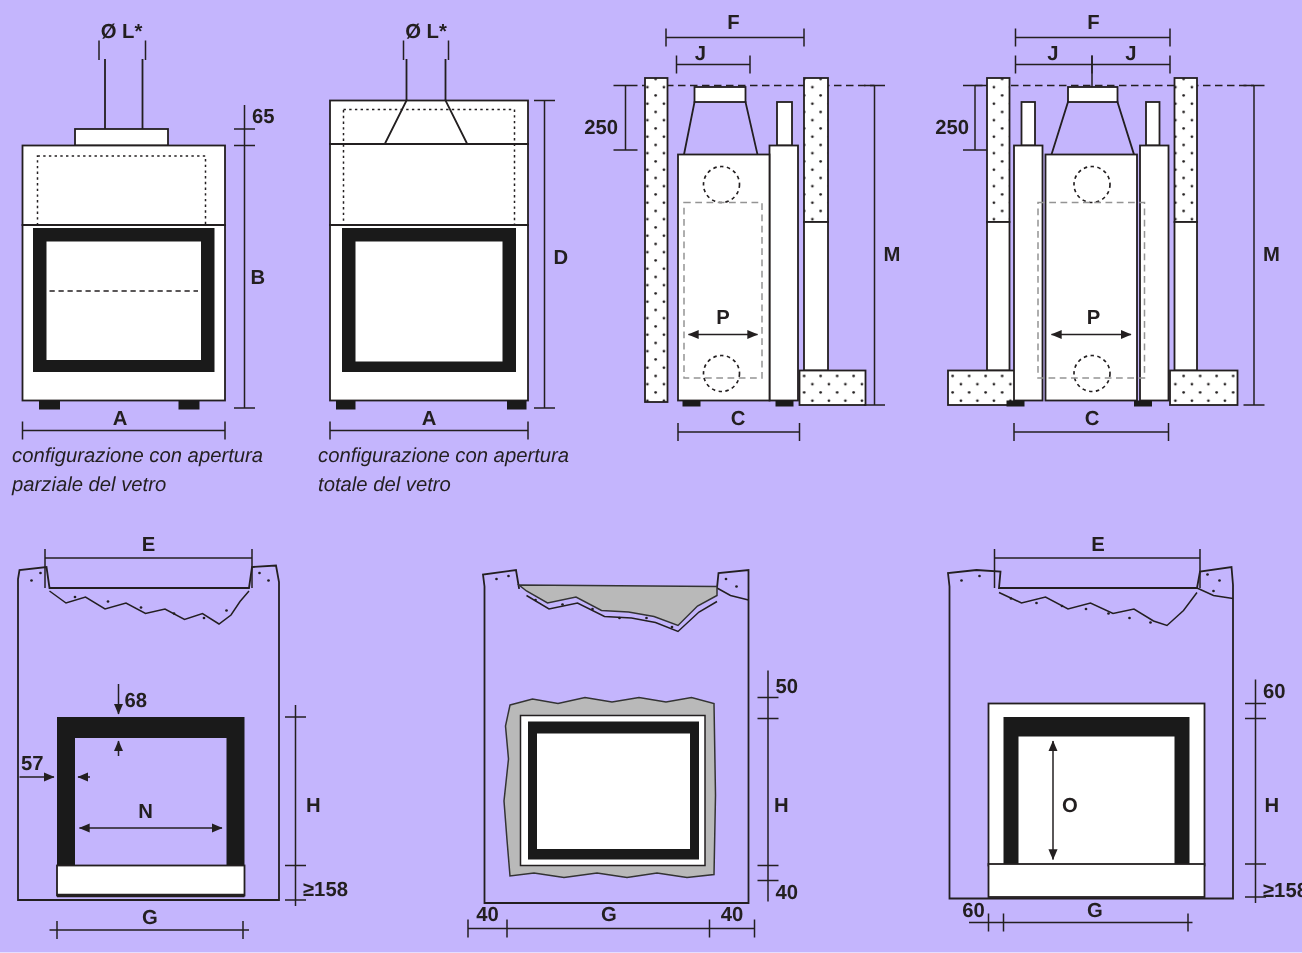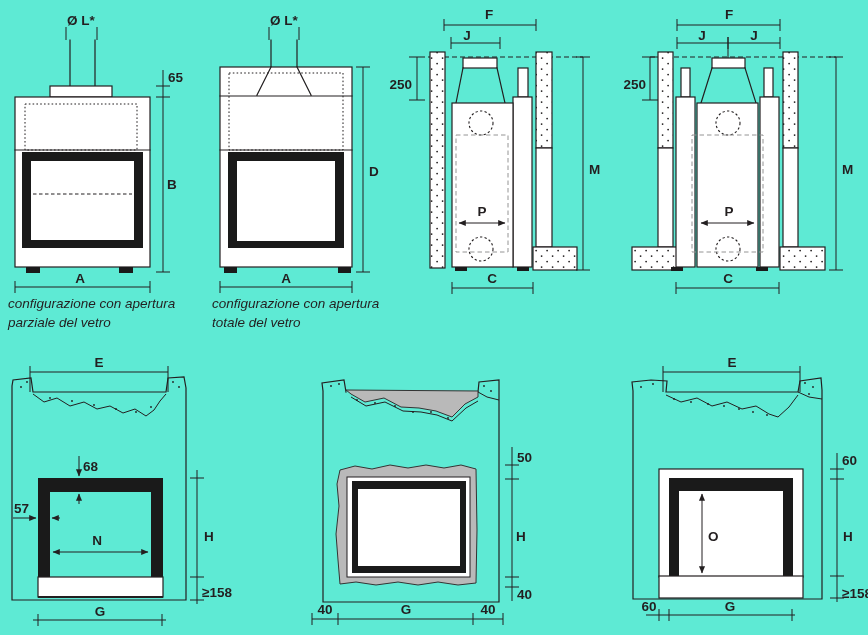--- a/index.html
+++ b/index.html
@@ -1,16 +1,16 @@
 <!DOCTYPE html>
 <html><head>
 <meta charset="utf-8">
 <style>
   html,body{margin:0;padding:0;background:#fff;}
-  .canvas{position:relative;width:868px;height:635px;background:#5eead4;overflow:hidden;}
+  .canvas{position:relative;width:868px;height:635px;background:#c4b5fd;overflow:hidden;}
   svg{display:block;}
   .ln{stroke:#231f20;stroke-width:1.2;fill:none;stroke-linecap:square;}
   .lnthin{stroke:#231f20;stroke-width:1;fill:none;}
   .fillw{fill:#fff;stroke:#231f20;stroke-width:1.2;}
   .dots{fill:url(#stip);stroke:#231f20;stroke-width:1.2;}
   .dim{stroke:#231f20;stroke-width:1;fill:none;}
   .dash{stroke:#231f20;stroke-width:1;fill:none;stroke-dasharray:5 3;}
   .dashg{stroke:#949494;stroke-width:1;fill:none;stroke-dasharray:4.5 3;}
   .dotln{stroke:#231f20;stroke-width:1;fill:none;stroke-dasharray:1.6 2.2;}
   .dsh2{stroke:#231f20;stroke-width:1;fill:none;stroke-dasharray:3.5 2.5;}

